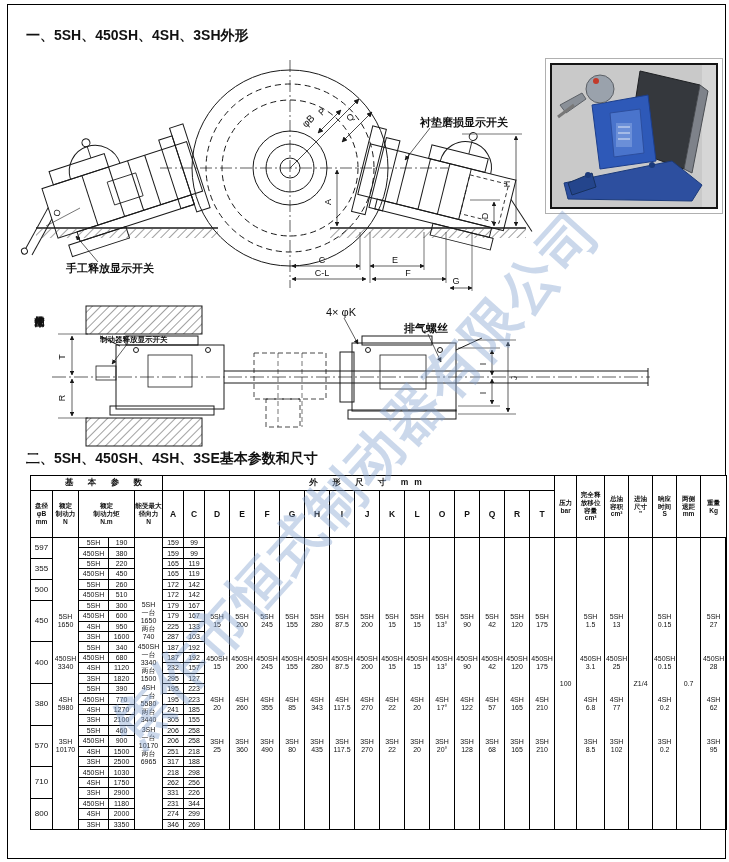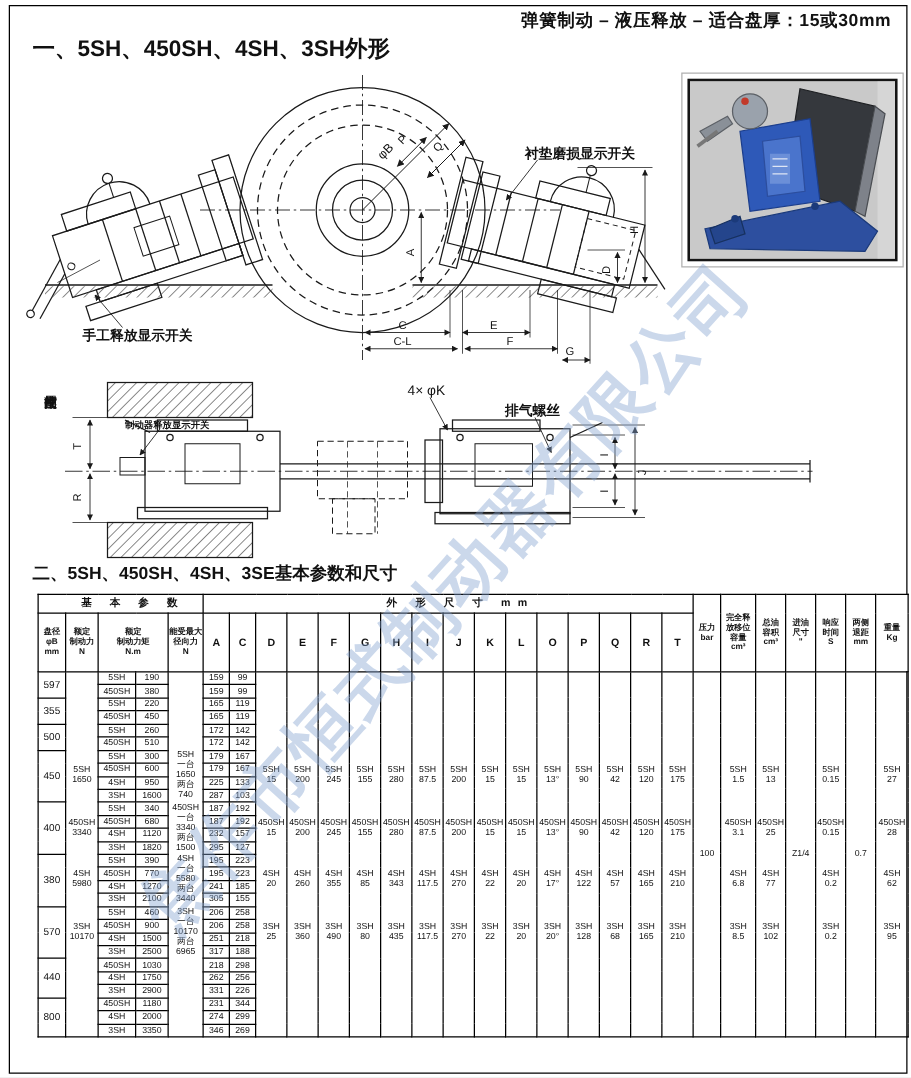--- a/index.html
+++ b/index.html
@@ -1,20 +1,20 @@
 <!DOCTYPE html>
 <html><head>
 <meta charset="utf-8">
 <style>
   html,body{margin:0;padding:0;background:#e8e8e8;}
   .page{position:relative;width:729px;height:862px;background:#ffffff;
         font-family:"Liberation Sans", sans-serif;color:#111;overflow:hidden;}
   .frame{position:absolute;left:7px;top:4px;right:3px;bottom:3px;border:1.5px solid #000;pointer-events:none;}
   .banner{position:absolute;top:8px;right:16px;font-size:14px;font-weight:bold;letter-spacing:0.5px;}
-  .sec1{position:absolute;top:27px;left:26px;font-size:18px;font-weight:bold;}
+  .sec1{position:absolute;top:27px;left:26px;font-size:14px;font-weight:bold;}
   .sec2{position:absolute;top:450px;left:26px;font-size:14px;font-weight:bold;}
   svg.drawing{position:absolute;top:50px;left:0;font-family:inherit;}
   .photo{position:absolute;top:58px;left:545px;width:178px;height:156px;border:1px solid #b0b0b0;
          background:#fff;padding:4px;box-sizing:border-box;}
   .photo-inner{width:100%;height:100%;border:2px solid #151515;background:#c9c9c9;box-sizing:border-box;overflow:hidden;}
   .tablewrap{position:absolute;top:475px;left:30px;}
   table{border-collapse:collapse;table-layout:fixed;width:696px;}
   th,td{border:1px solid #000;padding:0;text-align:center;vertical-align:middle;overflow:hidden;}
   thead th{font-weight:bold;background:#fff;}
   tr.r1{height:15px;}
@@ -32,21 +32,20 @@
   .watermark{position:absolute;left:95px;top:712px;transform:rotate(-48deg);transform-origin:0 0;
              font-size:56px;font-weight:bold;color:rgba(131,162,208,0.42);white-space:nowrap;
              letter-spacing:2px;pointer-events:none;z-index:4;}
 </style>
 </head>
 <body>
 
 <div class="page">
   <div class="frame"></div>
 
-  <div class="banner">弹簧制动 – 液压释放 – 适合盘厚：15或30mm</div>
   <div class="sec1">一、5SH、450SH、4SH、3SH外形</div>
 
   <svg class="drawing" width="729" height="420" viewBox="0 0 729 420">
     <defs>
       <marker id="ar" viewBox="0 0 10 10" refX="9" refY="5" markerWidth="7" markerHeight="7" orient="auto-start-reverse">
         <path d="M0,0L10,5L0,10z" fill="#1a1a1a"></path>
       </marker>
       <pattern id="hatch" width="6" height="6" patternTransform="rotate(45)" patternUnits="userSpaceOnUse">
         <line x1="0" y1="0" x2="0" y2="6" stroke="#444" stroke-width="1"></line>
       </pattern>
@@ -877,21 +876,21 @@
             <td>251</td>
             <td>218</td>
           </tr>
           <tr>
             <td>3SH</td>
             <td>2500</td>
             <td>317</td>
             <td>188</td>
           </tr>
           <tr>
-            <td rowspan="3" class="disc">440</td>
+            <td rowspan="3" class="disc">710</td>
             <td>450SH</td>
             <td>1030</td>
             <td>218</td>
             <td>298</td>
           </tr>
           <tr>
             <td>4SH</td>
             <td>1750</td>
             <td>262</td>
             <td>256</td>

